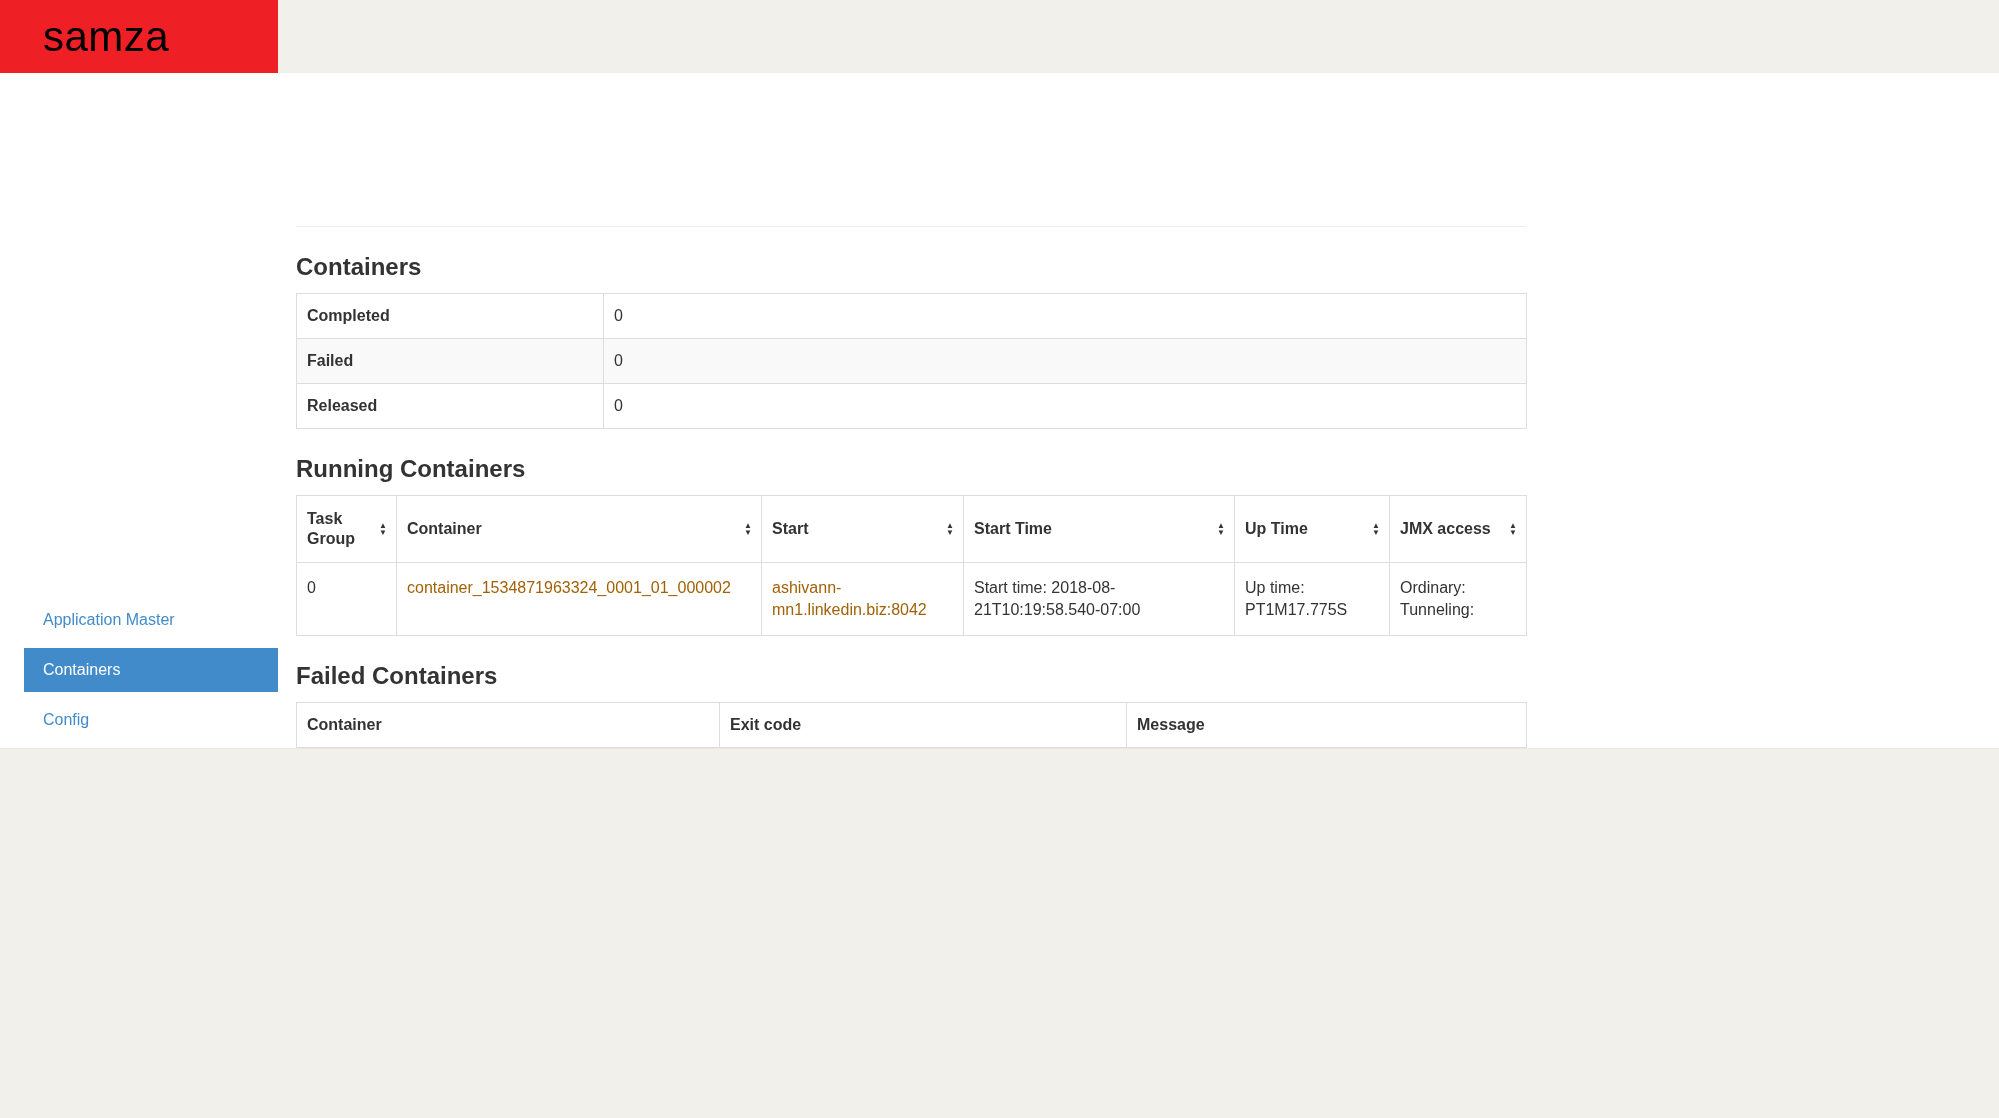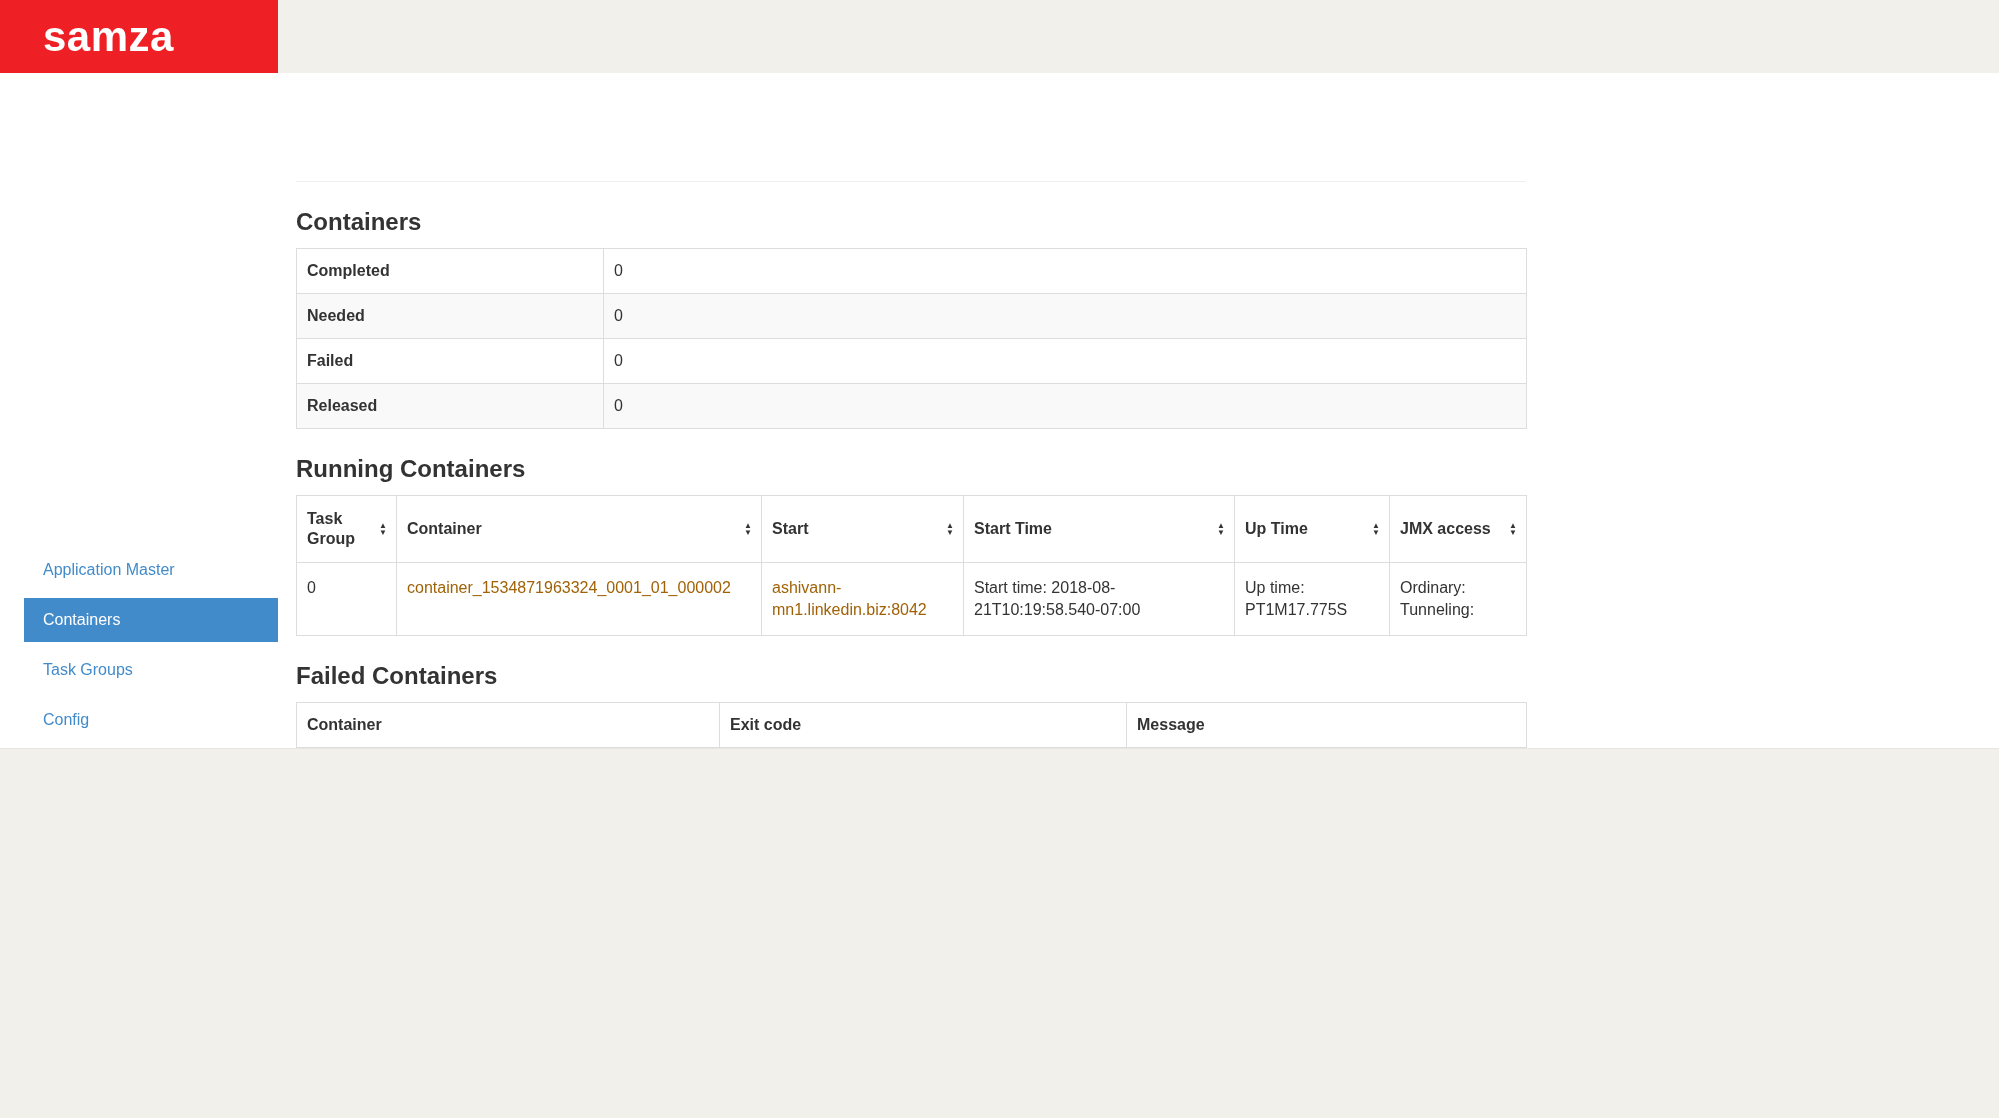--- a/index.html
+++ b/index.html
@@ -16,26 +16,26 @@
   
   .top-bar {
     display: flex;
     height: 73px;
     background: #f2f0eb;
   }
   .logo {
     width: 278px;
     height: 73px;
     background: #ee1f25;
-    color: #ffffff;
+    color: #000000;
     display: flex;
     align-items: center;
     padding-left: 43px;
     font-size: 42px;
-    font-weight: bold;
+    font-weight: normal;
     letter-spacing: 0.5px;
     cursor: pointer;
   }
 
   
   .body-row {
     display: flex;
     background: #ffffff;
     min-height: 675px;
     align-items: flex-end;
@@ -153,43 +153,38 @@
     <span>samza</span>
   </div>
 </div>
 
 <div class="body-row">
 
   <div class="sidebar">
     <nav class="nav">
       <a href="#" class="nav-item">Application Master</a>
       <a href="#" class="nav-item active">Containers</a>
-      <a href="#" class="nav-item">Task Groups</a>
       <a href="#" class="nav-item">Config</a>
     </nav>
   </div>
 
   <div class="content">
 
     <hr class="title-rule">
 
     <h2 class="section-heading">Containers</h2>
 
     <table class="bordered striped">
       <colgroup>
           <col style="width:307px">
           <col style="width:923px">
         </colgroup>
       <tbody>
         <tr>
           <td class="label-cell">Completed</td>
-          <td>0</td>
-        </tr>
-        <tr>
-          <td class="label-cell">Needed</td>
           <td>0</td>
         </tr>
         <tr>
           <td class="label-cell">Failed</td>
           <td>0</td>
         </tr>
         <tr>
           <td class="label-cell">Released</td>
           <td>0</td>
         </tr>

